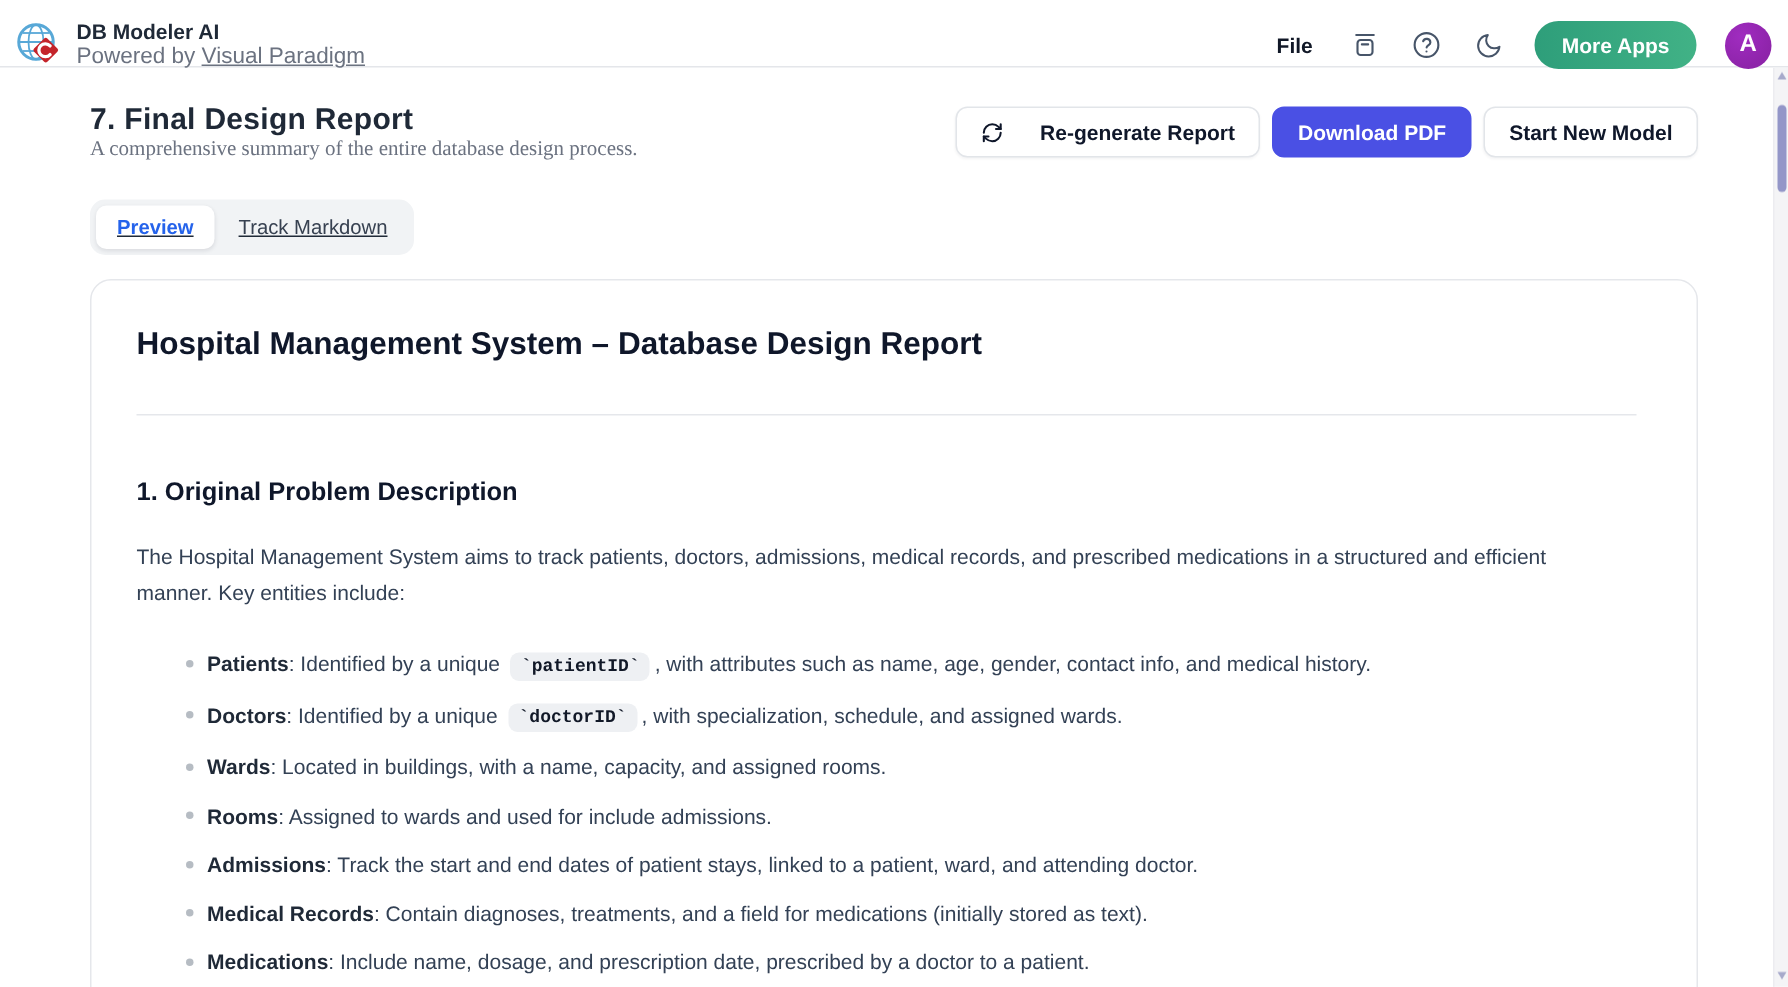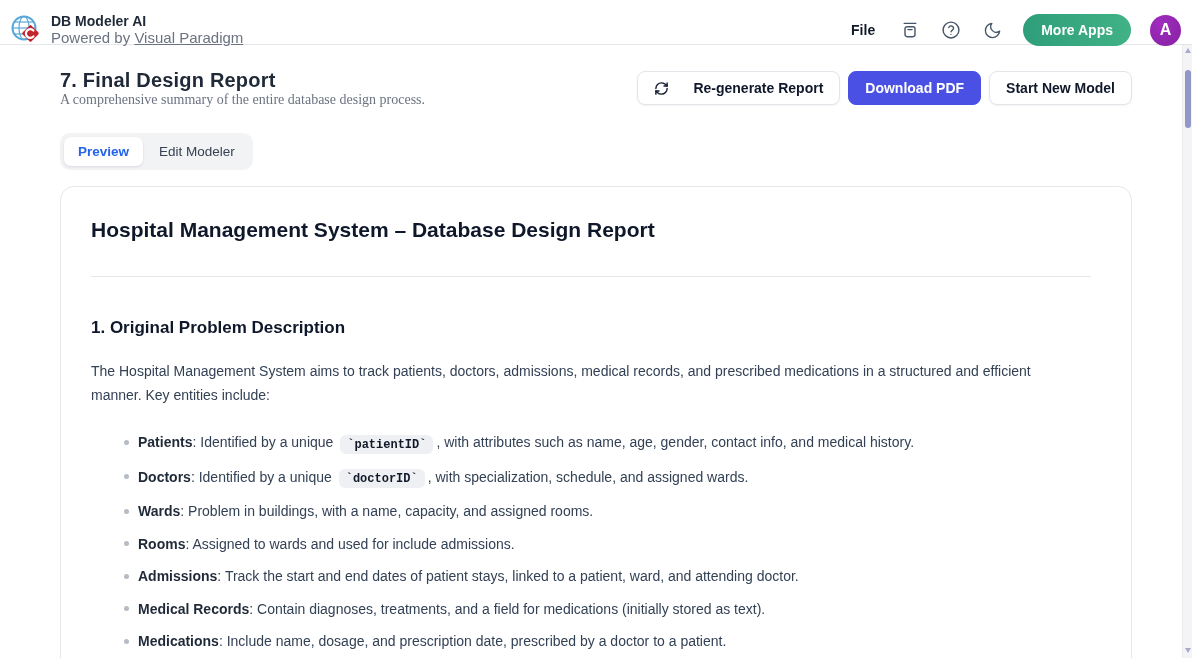--- a/index.html
+++ b/index.html
@@ -72,21 +72,21 @@
   }
   .btn-primary {
     background: #4a50e4; border: 1px solid #4a50e4; color: #fff;
   }
   .btn svg { flex: none; }
 
   
   .tabs {
     margin-top: 25px;
     display: inline-flex; align-items: center; gap: 2px;
-    background: #f1f3f5; border-radius: 10px; padding: 4px;
+    background: #f1f3f5; border-radius: 10px; padding: 4px; text-decoration: underline;
   }
   .tab {
     border: none; background: transparent; cursor: pointer;
     font-family: "Liberation Sans", sans-serif;
     font-size: 13.5px; font-weight: 500; color: #374151;
     padding: 7px 14px; border-radius: 7px;
   }
   .tab.active {
     background: #fff; color: #2563eb; font-weight: 600;
     box-shadow: 0 1px 3px rgba(16,24,40,.10);
@@ -213,34 +213,34 @@
         </span>
         <span>Re-generate Report</span>
       </button>
       <button class="btn btn-primary">Download PDF</button>
       <button class="btn btn-outline">Start New Model</button>
     </div>
   </div>
 
   <div class="tabs">
     <button class="tab active">Preview</button>
-    <button class="tab">Edit Modeler</button>
+    <button class="tab">Track Markdown</button>
   </div>
 
   
   <section class="card">
     <h2 class="report-title">Hospital Management System – Database Design Report</h2>
     <hr class="divider">
     <h3 class="section-heading">1. Original Problem Description</h3>
     <p class="intro">The Hospital Management System aims to track patients, doctors, admissions, medical records, and prescribed medications in a structured and efficient manner. Key entities include:</p>
 
     <ul class="entity-list">
       <li><span class="term">Patients</span><span>: Identified by a unique </span><code class="inline-code">`patientID`</code><span>, with attributes such as name, age, gender, contact info, and medical history.</span></li>
       <li><span class="term">Doctors</span><span>: Identified by a unique </span><code class="inline-code">`doctorID`</code><span>, with specialization, schedule, and assigned wards.</span></li>
-      <li><span class="term">Wards</span><span>: Problem in buildings, with a name, capacity, and assigned rooms. </span><span></span></li>
+      <li><span class="term">Wards</span><span>: Located in buildings, with a name, capacity, and assigned rooms. </span><span></span></li>
       <li><span class="term">Rooms</span><span>: Assigned to wards and used for include admissions. </span><span></span></li>
       <li><span class="term">Admissions</span><span>: Track the start and end dates of patient stays, linked to a patient, ward, and attending doctor. </span><span></span></li>
       <li><span class="term">Medical Records</span><span>: Contain diagnoses, treatments, and a field for medications (initially stored as text). </span><span></span></li>
       <li><span class="term">Medications</span><span>: Include name, dosage, and prescription date, prescribed by a doctor to a patient. </span><span></span></li>
     </ul>
   </section>
 </main>
 
 <div class="scrollbar-track">
   <div class="scroll-arrow up"></div>

